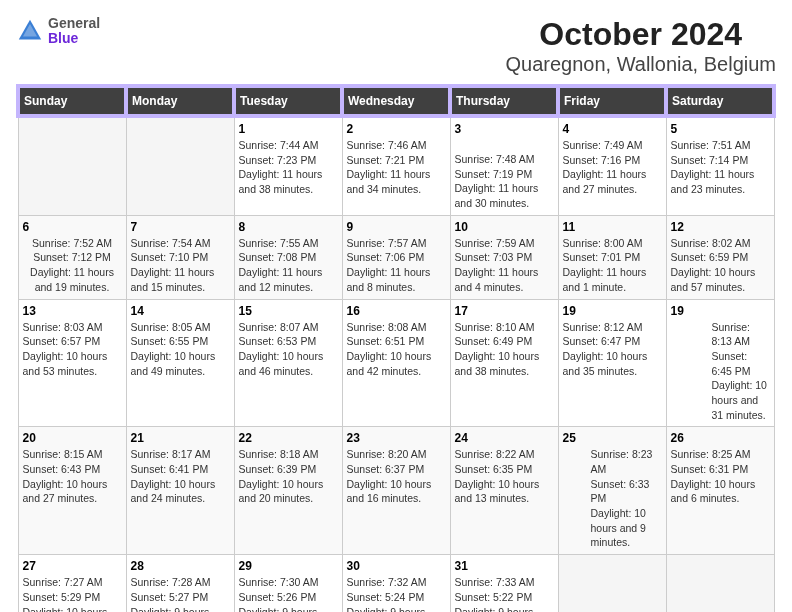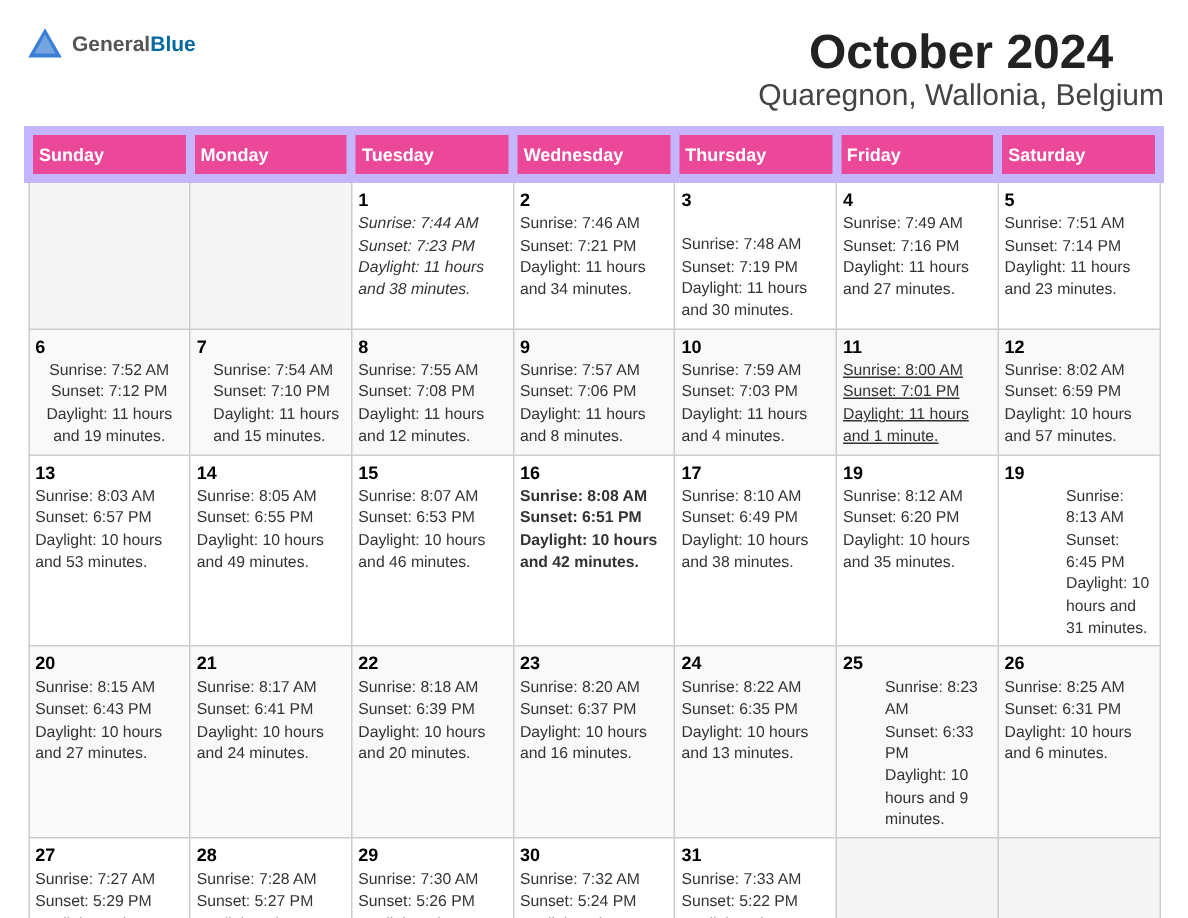--- a/index.html
+++ b/index.html
@@ -16,28 +16,28 @@
       align-items: flex-start;
       margin-bottom: 8px;
     }
     .logo {
       display: flex;
       align-items: center;
       gap: 4px;
     }
     .logo-text {
       display: flex;
-      flex-direction: row;
+      flex-direction: column;
       font-size: 14px;
       font-weight: bold;
       line-height: 1.1;
       color: #333;
     }
     .logo-text span:first-child { color: #555; }
-    .logo-text span:last-child { color: #0369a1; }
+    .logo-text span:last-child { color: #6d28d9; }
     .logo-icon {
       width: 28px;
       height: 28px;
     }
     .title-block {
       text-align: center;
     }
     .title-block h1 {
       font-size: 32px;
       font-weight: bold;
@@ -47,27 +47,27 @@
       font-size: 20px;
       font-weight: normal;
       color: #444;
     }
     table {
       width: 100%;
       border-collapse: collapse;
       font-size: 11px;
     }
     thead tr th {
-      background-color: #ec4899;
+      background-color: #404040;
       color: #fff;
       padding: 6px 4px;
       text-align: left;
       font-size: 12px;
       font-weight: bold;
-      border: 6px solid #c4b5fd;
+      border: 4px solid #c4b5fd;
     }
     tbody tr td {
       border: 1px solid #ccc;
       padding: 4px;
       vertical-align: top;
       width: calc(100% / 7);
       min-height: 80px;
       background: #fff;
     }
     tbody tr:nth-child(even) td {
@@ -122,21 +122,21 @@
         <th>Friday</th>
         <th>Saturday</th>
       </tr>
   </thead>
   <tbody id="calendar-body">
   <tr class="row-even">
         <td class="empty-cell"></td>
         <td class="empty-cell"></td>
         <td>
           <span class="day-number">1</span>
-          <div class="day-detail" style="white-space: pre-line; font-style: italic;">Sunrise: 7:44 AM
+          <div class="day-detail" style="white-space: pre-line;">Sunrise: 7:44 AM
 Sunset: 7:23 PM
 Daylight: 11 hours and 38 minutes.</div>
         </td>
         <td>
           <span class="day-number">2</span>
           <div class="day-detail" style="white-space: pre-line;">Sunrise: 7:46 AM
 Sunset: 7:21 PM
 Daylight: 11 hours and 34 minutes.</div>
         </td>
         <td>
@@ -160,21 +160,21 @@
       </tr>
       <tr class="row-odd">
         <td>
           <span class="day-number">6</span>
           <div class="day-detail" style="white-space: pre-line; text-align: center;">Sunrise: 7:52 AM
 Sunset: 7:12 PM
 Daylight: 11 hours and 19 minutes.</div>
         </td>
         <td>
           <span class="day-number">7</span>
-          <div class="day-detail" style="white-space: pre-line; margin-left: 11px;">Sunrise: 7:54 AM
+          <div class="day-detail" style="white-space: pre-line;">Sunrise: 7:54 AM
 Sunset: 7:10 PM
 Daylight: 11 hours and 15 minutes.</div>
         </td>
         <td>
           <span class="day-number">8</span>
           <div class="day-detail" style="white-space: pre-line;">Sunrise: 7:55 AM
 Sunset: 7:08 PM
 Daylight: 11 hours and 12 minutes.</div>
         </td>
         <td>
@@ -184,21 +184,21 @@
 Daylight: 11 hours and 8 minutes.</div>
         </td>
         <td>
           <span class="day-number">10</span>
           <div class="day-detail" style="white-space: pre-line;">Sunrise: 7:59 AM
 Sunset: 7:03 PM
 Daylight: 11 hours and 4 minutes.</div>
         </td>
         <td>
           <span class="day-number">11</span>
-          <div class="day-detail" style="white-space: pre-line; text-decoration: underline;">Sunrise: 8:00 AM
+          <div class="day-detail" style="white-space: pre-line;">Sunrise: 8:00 AM
 Sunset: 7:01 PM
 Daylight: 11 hours and 1 minute.</div>
         </td>
         <td>
           <span class="day-number">12</span>
           <div class="day-detail" style="white-space: pre-line;">Sunrise: 8:02 AM
 Sunset: 6:59 PM
 Daylight: 10 hours and 57 minutes.</div>
         </td>
       </tr>
@@ -216,34 +216,34 @@
 Daylight: 10 hours and 49 minutes.</div>
         </td>
         <td>
           <span class="day-number">15</span>
           <div class="day-detail" style="white-space: pre-line;">Sunrise: 8:07 AM
 Sunset: 6:53 PM
 Daylight: 10 hours and 46 minutes.</div>
         </td>
         <td>
           <span class="day-number">16</span>
-          <div class="day-detail" style="white-space: pre-line; font-weight: bold;">Sunrise: 8:08 AM
+          <div class="day-detail" style="white-space: pre-line;">Sunrise: 8:08 AM
 Sunset: 6:51 PM
 Daylight: 10 hours and 42 minutes.</div>
         </td>
         <td>
           <span class="day-number">17</span>
           <div class="day-detail" style="white-space: pre-line;">Sunrise: 8:10 AM
 Sunset: 6:49 PM
 Daylight: 10 hours and 38 minutes.</div>
         </td>
         <td>
           <span class="day-number">19</span>
           <div class="day-detail" style="white-space: pre-line;">Sunrise: 8:12 AM
-Sunset: 6:20 PM
+Sunset: 6:47 PM
 Daylight: 10 hours and 35 minutes.</div>
         </td>
         <td>
           <span class="day-number">19</span>
           <div class="day-detail" style="white-space: pre-line; margin-left: 41px;">Sunrise: 8:13 AM
 Sunset: 6:45 PM
 Daylight: 10 hours and 31 minutes.</div>
         </td>
       </tr>
       <tr class="row-odd">

